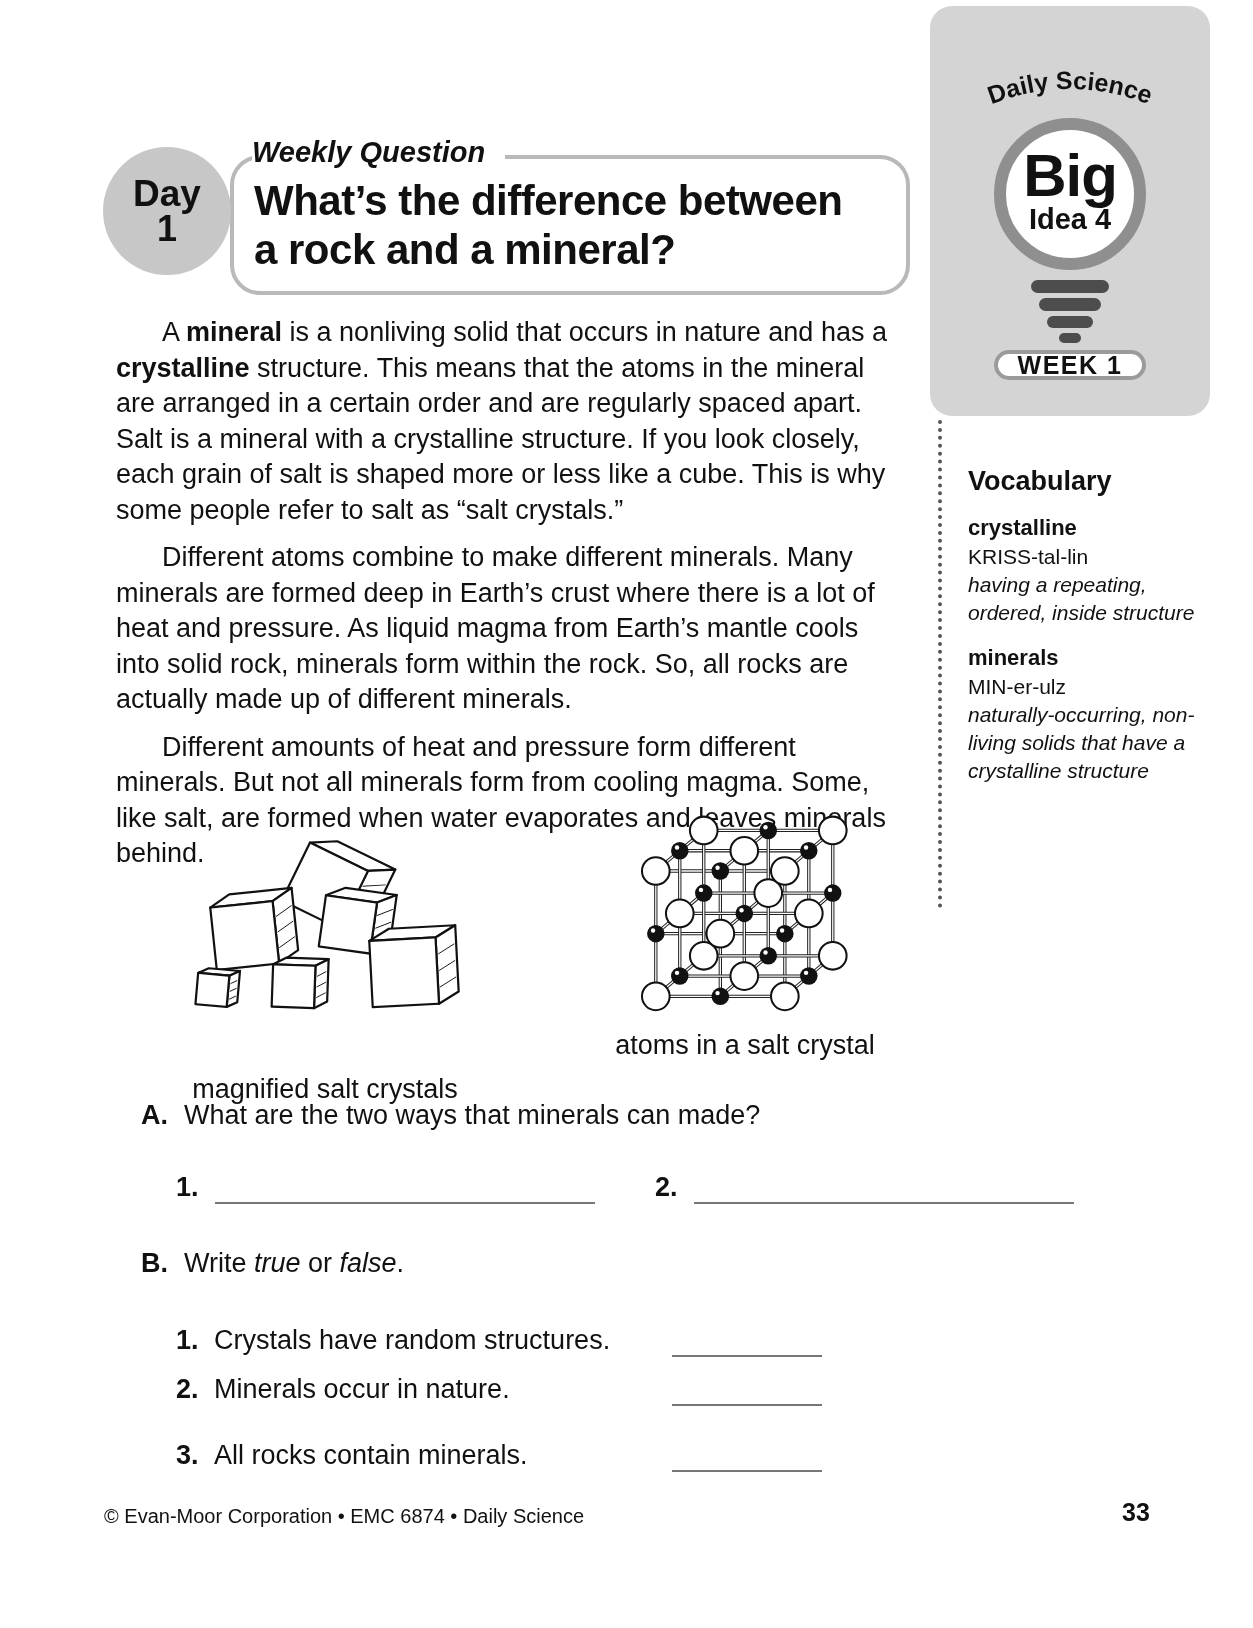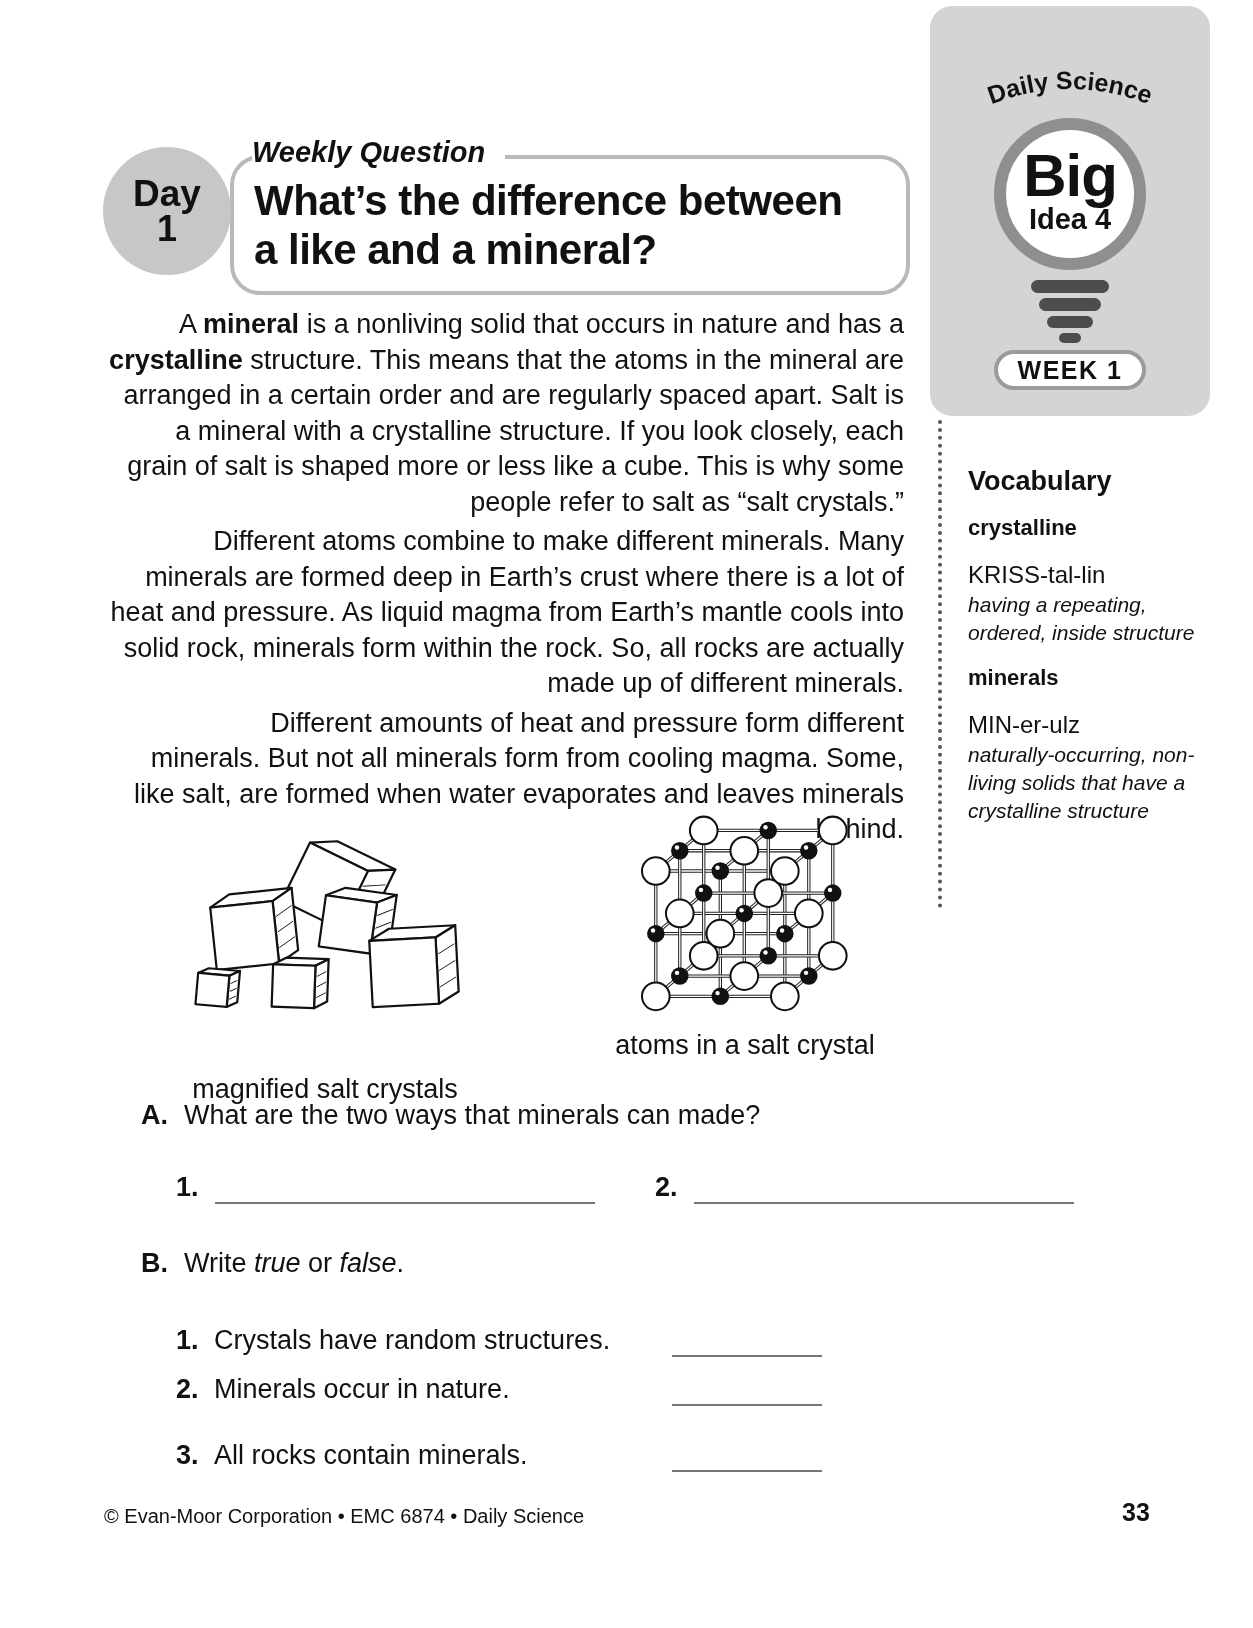--- a/index.html
+++ b/index.html
@@ -28,36 +28,36 @@
   .big-circle{position:absolute;left:64px;top:112px;width:152px;height:152px;box-sizing:border-box;
     border-radius:50%;background:#fff;border:12px solid #8f8f8f;text-align:center;}
   .big-word{font-size:60px;font-weight:900;line-height:56px;margin-top:18px;letter-spacing:-1px;}
   .idea-word{font-size:29px;font-weight:800;line-height:30px;}
   .bulb{position:absolute;left:0;right:0;top:274px;display:flex;flex-direction:column;
     align-items:center;gap:5px;}
   .bulb .b1{width:78px;height:13px;border-radius:7px;background:#4d4d4d;}
   .bulb .b2{width:62px;height:13px;border-radius:7px;background:#4d4d4d;}
   .bulb .b3{width:46px;height:12px;border-radius:6px;background:#4d4d4d;}
   .bulb .b4{width:22px;height:10px;border-radius:5px;background:#4d4d4d;}
-  .week-pill{position:absolute;left:64px;top:344px;width:152px;height:40px;box-sizing:border-box;
+  .week-pill{position:absolute;left:64px;top:344px;width:152px;height:30px;box-sizing:border-box;
     background:#fff;border:4px solid #9b9b9b;border-radius:24px;display:flex;align-items:center;
     justify-content:center;font-weight:800;font-size:25px;letter-spacing:1.5px;}
 
   
   .dotted-divider{position:absolute;left:938px;top:420px;height:488px;width:0;
     border-left:4px dotted #555;}
   .vocab{position:absolute;left:968px;top:466px;width:235px;}
   .vocab-heading{font-size:27px;font-weight:800;margin:0 0 10px;}
   .term{font-size:22px;font-weight:bold;margin-top:18px;}
-  .pron{font-size:24px;margin-top:20px;}
+  .pron{font-size:21px;margin-top:4px;}
   .defn{font-size:21px;font-style:italic;line-height:28px;margin-top:2px;}
 
   
   .article{position:absolute;left:104px;top:303px;width:804px;font-size:27px;line-height:35.5px;}
-  .article p{margin:4px;text-indent:46px;text-align:right;}
+  .article p{margin:12px;text-indent:46px;}
   .article strong{font-weight:bold;}
 
   
   .figures{position:absolute;left:130px;top:812px;width:780px;display:flex;justify-content:space-between;}
   .figure{display:flex;flex-direction:column;align-items:center;}
   .figure.left{width:390px;gap:44px;}
   .figure.right{width:330px;}
   .figure svg{height:212px;}
   .caption{font-size:27px;margin-top:6px;}
 
@@ -76,21 +76,21 @@
   .footer{position:absolute;left:104px;top:1505px;font-size:20px;}
   .pagenum{position:absolute;left:1122px;top:1498px;font-size:25px;font-weight:800;}
 </style>
 </head>
 <body>
 
 <div class="q-box"></div>
 <div class="weekly-label">Weekly Question</div>
 <div class="q-title">
   <div>What’s the difference between</div>
-  <div>a like and a mineral?</div>
+  <div>a rock and a mineral?</div>
 </div>
 <div class="day-circle">
   <div class="day">Day</div>
   <div class="num">1</div>
 </div>
 
 <div class="badge-panel">
   <svg class="arch-svg" viewBox="0 0 260 80">
     <path id="archPath" d="M 26,68 Q 130,14 234,68" fill="none"></path>
     <text font-size="25" font-weight="800" fill="#111" text-anchor="middle">

